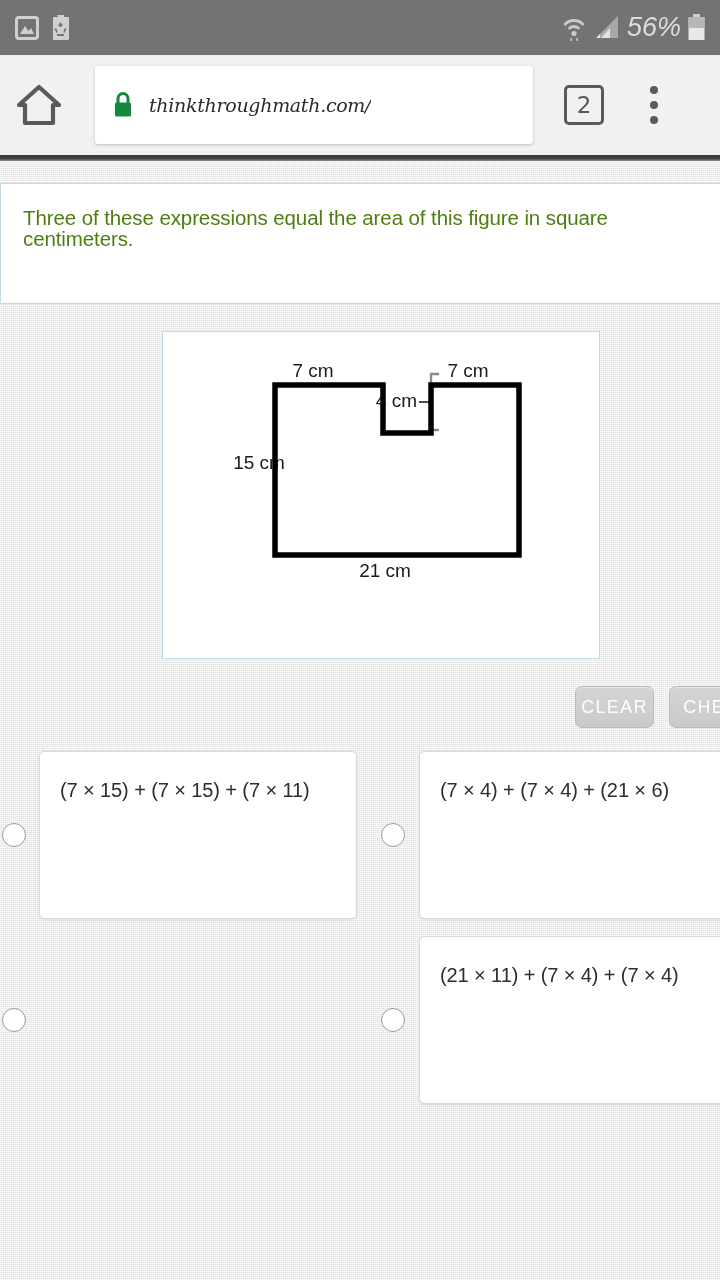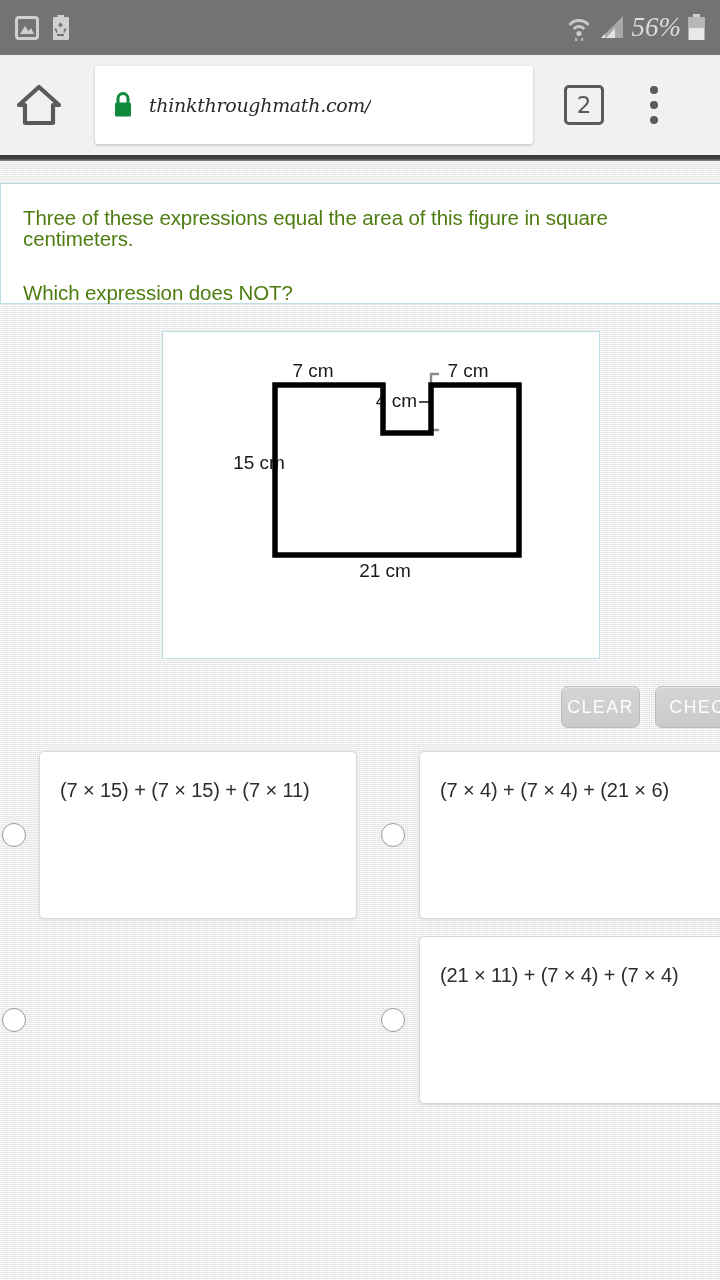--- a/index.html
+++ b/index.html
@@ -18,21 +18,21 @@
     display: flex; align-items: center;
   }
   .status-left { display: flex; align-items: center; gap: 11px; padding-left: 15px; }
   .status-right {
     margin-left: auto; display: flex; align-items: center;
     gap: 6px; padding-right: 14px;
   }
   .sb-icon { display: block; }
   .sb-text {
     color: #dcdcdc;
-    font-family: Liberation Serif, serif;
+    font-family: Liberation Sans, sans-serif;
     font-size: 27px;
     font-style: italic;
     letter-spacing: 0px;
     white-space: nowrap;
   }
   .sb-time { margin-left: 7px; }
 
   
   .browser-bar {
     position: absolute; top: 55px; left: 0;
@@ -122,21 +122,21 @@
   .figure-panel {
     position: absolute; top: 170px; left: 162px;
     width: 438px; height: 328px;
     background: #fff;
     border: 1px solid #bcdde3;
   }
   .fig-svg { display: block; }
 
   
   .btn-row {
-    position: absolute; top: 525px; left: 0;
+    position: absolute; top: 525px; left: 14px;
     width: 572px; height: 46px;
   }
   .btn {
     position: absolute; top: 0;
     height: 42px;
     background: linear-gradient(to bottom, #d5d5d5 0%, #cacaca 100%);
     border: 1px solid #b9b9b9;
     border-radius: 7px;
     color: #fdfdfd;
     font-size: 18px;
@@ -240,21 +240,20 @@
     <span></span>
     <span></span>
   </div>
 </div>
 <div class="chrome-shadow"></div>
 
 <div class="page">
 
   <div class="question-card">
     <div class="q-line">Three of these expressions equal the area of this figure in square centimeters.</div>
-    <div class="q-line second">Which expression does NOT?</div>
   </div>
 
   <div class="figure-panel">
     <svg class="fig-svg" width="436" height="326" viewBox="0 0 436 326">
 
       <text x="150" y="45" font-family="Liberation Sans, sans-serif" font-size="19" fill="#1a1a1a" text-anchor="middle">7 cm</text>
 
       <text x="305" y="45" font-family="Liberation Sans, sans-serif" font-size="19" fill="#1a1a1a" text-anchor="middle">7 cm</text>
 
       <text x="96" y="137" font-family="Liberation Sans, sans-serif" font-size="19" fill="#1a1a1a" text-anchor="middle">15 cm</text>

